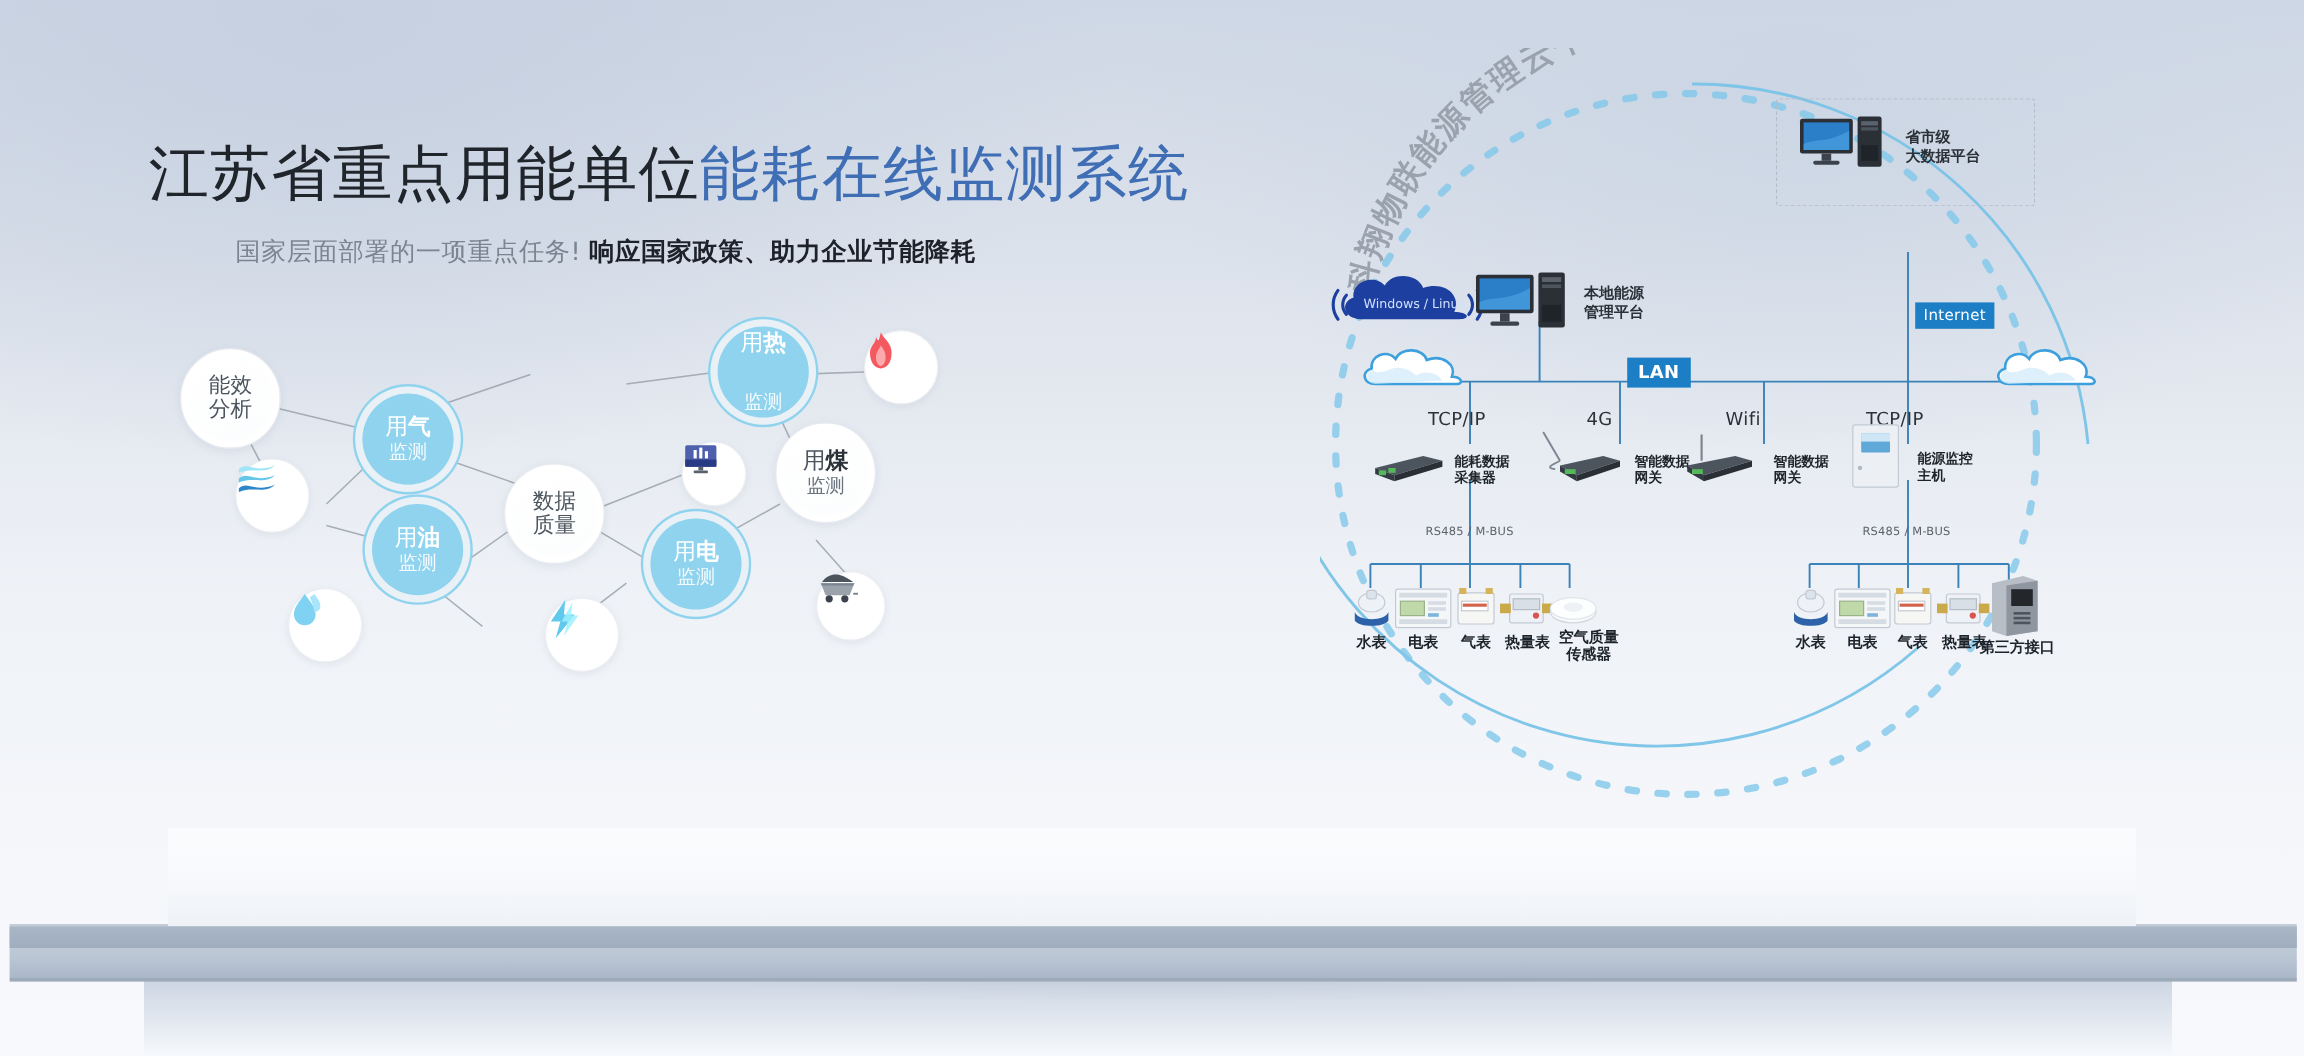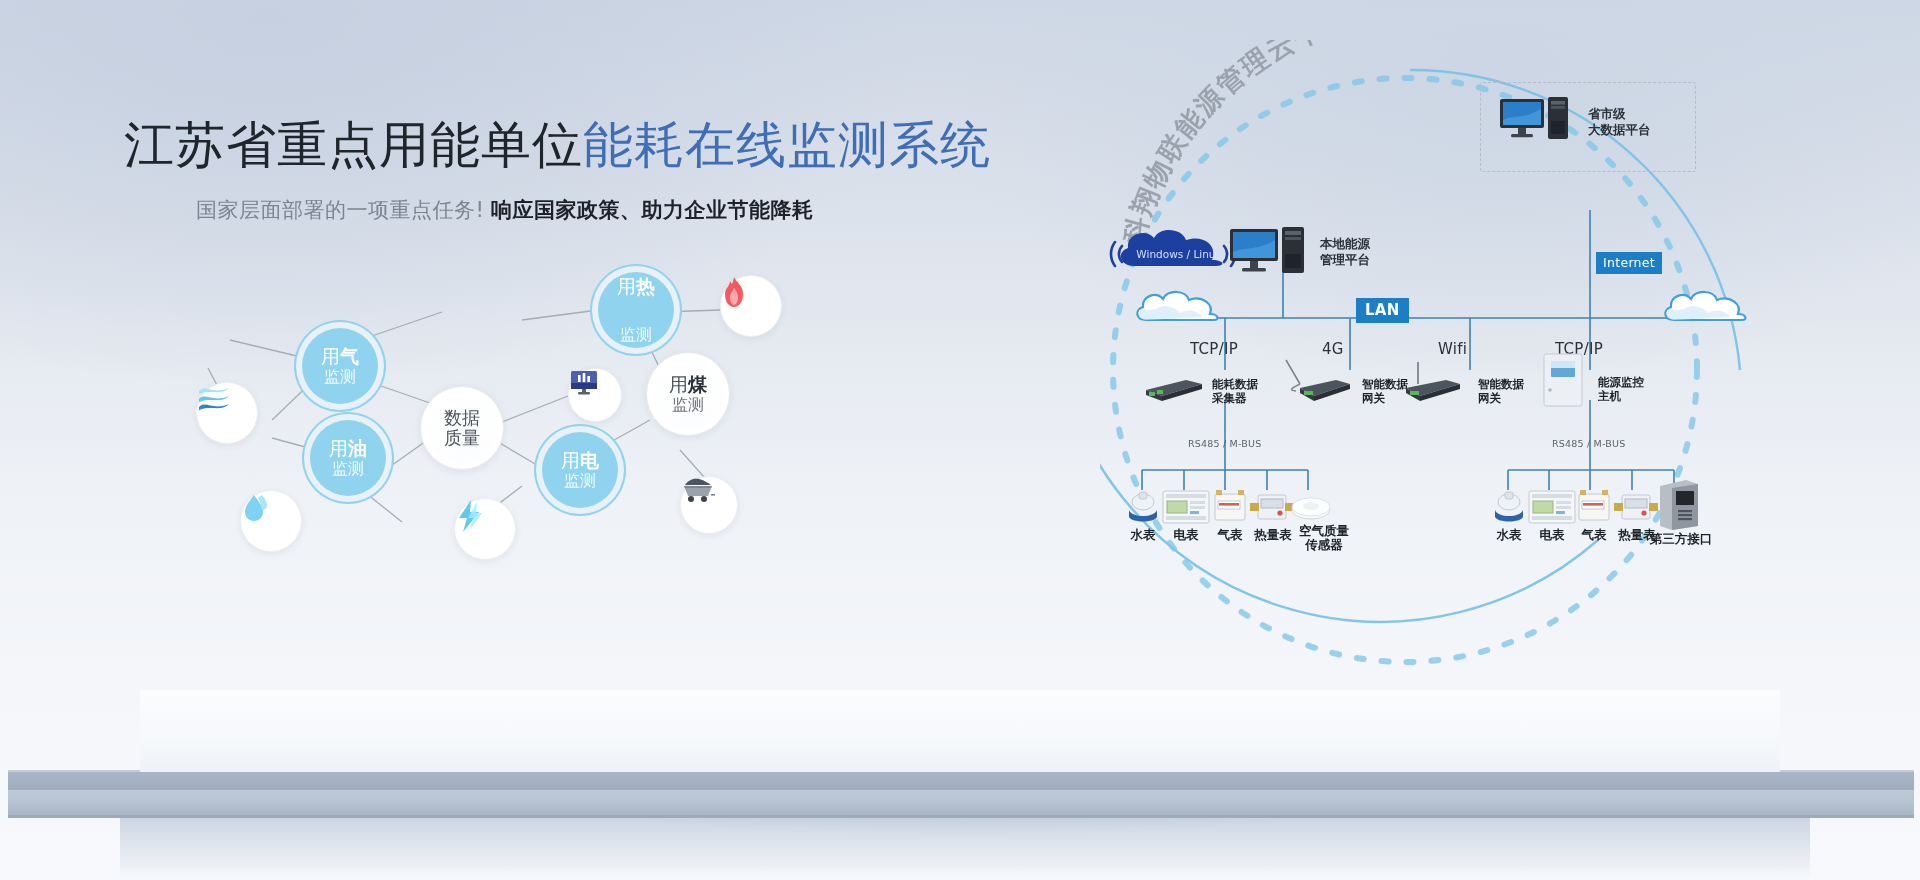--- a/index.html
+++ b/index.html
@@ -139,20 +139,24 @@
         <line x1="500" y1="58" x2="520" y2="100"></line>
         <line x1="352" y1="132" x2="418" y2="106"></line>
         <line x1="348" y1="152" x2="392" y2="178"></line>
         <line x1="432" y1="168" x2="500" y2="130"></line>
         <line x1="530" y1="160" x2="562" y2="196"></line>
         <line x1="212" y1="200" x2="252" y2="232"></line>
         <line x1="330" y1="228" x2="372" y2="196"></line>
       </g>
     </svg>
 
+    <div class="node node-white" style="left:0px;top:0px;width:84px;height:84px;">
+      <span class="n-l1" style="font-size:18px;color:#4c545e;">能效</span>
+      <span class="n-l2" style="font-size:18px;color:#4c545e;">分析</span>
+    </div>
 
     <div class="icon-node" style="left:46px;top:92px;width:62px;height:62px;">
       <svg width="34" height="30" viewBox="0 0 34 30">
         <path d="M2 8 C9 1,15 12,32 5 C24 13,14 6,2 11 Z" fill="#9fe6f7"></path>
         <path d="M2 16 C9 9,15 20,32 13 C24 21,14 14,2 19 Z" fill="#63c6e8"></path>
         <path d="M2 24 C9 17,15 28,32 21 C24 29,14 22,2 27 Z" fill="#2d86c9"></path>
       </svg>
     </div>
 
     <div class="node node-blue" style="left:152px;top:38px;width:76px;height:76px;">

